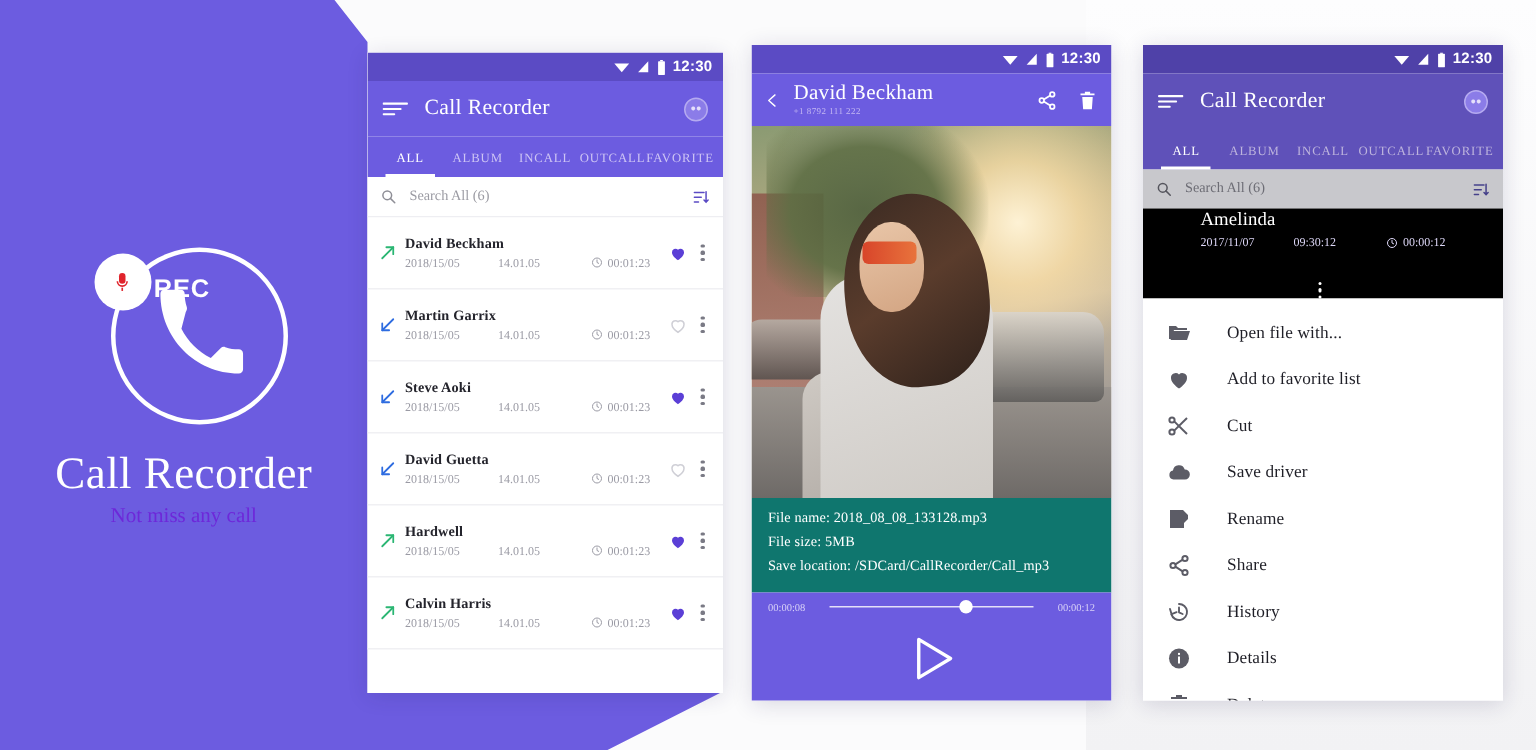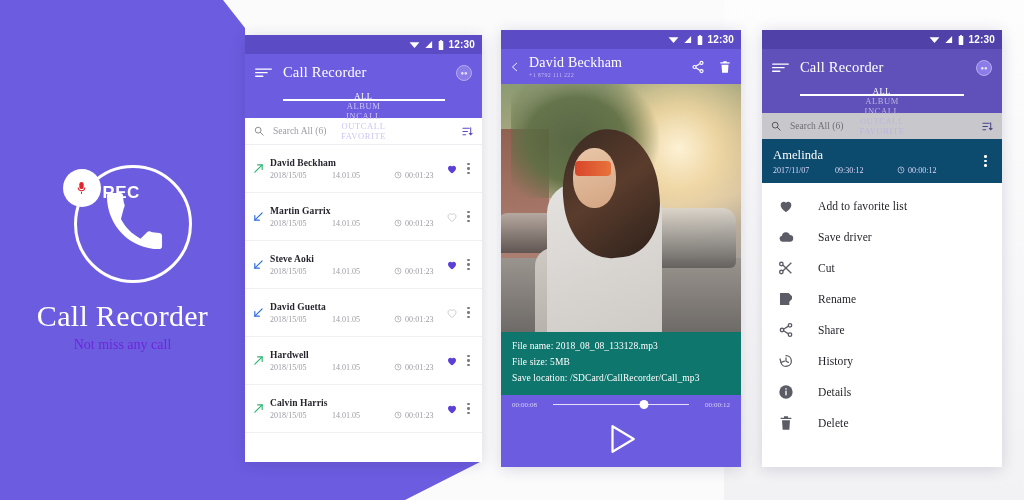--- a/index.html
+++ b/index.html
@@ -64,21 +64,21 @@
 
   .appbar{ height:37px; background:#6c5ce0; display:flex; align-items:center; padding:0 10px; }
   .appbar .ham{ width:17px; margin-right:11px; color:#fff; }
   .appbar .title{ color:#fff; font-size:14.5px; flex:1; letter-spacing:.2px; }
   .avatar{
     width:16px; height:16px; border-radius:50%; background:#8b7ce8;
     border:1px solid #b5aaf0; display:flex; align-items:center; justify-content:center;
     color:#e5e0fb; font-size:6px;
   }
 
-  .tabs{ height:27px; background:#6c5ce0; display:flex; align-items:stretch; padding:0 6px;flex-direction:column; }
+  .tabs{ height:27px; background:#6c5ce0; display:flex; align-items:stretch; padding:0 6px; }
   .tab{
     flex:1; display:flex; align-items:center; justify-content:center;
     font-size:8.5px; letter-spacing:.6px; color:#cdc4f4;
     font-family:"Liberation Serif",serif; position:relative;
   }
   .tab.active{ color:#ffffff; }
   .tab.active:after{
     content:""; position:absolute; left:14%; right:14%; bottom:0; height:2px; background:#fff;
   }
 
@@ -188,21 +188,21 @@
   
   #phone3 .appbar{ background:#5f51b9; }
   #phone3 .tabs{ background:#5f51b9; }
   #phone3 .tab{ color:#bdb4dd; }
   #phone3 .tab.active{ color:#fff; }
   #phone3 .searchrow{ background:#c8c8cc; border-bottom:none; }
   #phone3 .searchrow .s-text{ color:#6d6d75; }
   #phone3 .searchrow .s-ico{ color:#55555d; }
   #phone3 .searchrow .sort-ico{ color:#46418a; }
   .selrow{
-    height:44px; background:#0c4a6e; display:flex; align-items:center; padding:0 11px;
+    height:60px; background:#000000; display:flex; align-items:center; padding:0 11px;flex-direction:column;
   }
   .selrow .rname{ color:#fff; font-size:12.5px; font-weight:normal; margin-bottom:3px; }
   .selrow .rmeta{ color:#ded8f8; font-size:8px; }
   .selrow .clk{ color:#ded8f8; }
   .selrow .kebab i{ background:#fff; }
   .menu{ background:#fff; padding:7px 0 6px; }
   .mitem{ height:31px; display:flex; align-items:center; padding:0 16px; }
   .mitem .mi-ico{ width:16px; height:16px; color:#5c5c66; margin-right:24px; flex:0 0 16px; }
   .mitem .mi-lbl{ font-size:11.5px; color:#1f1f27; letter-spacing:.1px; }
 </style>
@@ -596,38 +596,44 @@
       <div class="kebab">
           <i></i>
           <i></i>
           <i></i>
         </div>
     </div>
 
     <div class="menu" id="ctx-menu">
   <div class="mitem">
     <svg class="mi-ico" viewBox="0 0 24 24" fill="currentColor">
+            <path d="M2 5h7l2 2h9v2H7l-3 9H2V5zm4.6 5H23l-3 9H3.6l3-9z"></path>
+          </svg>
+    <span class="mi-lbl">Open file with...</span>
+  </div>
+  <div class="mitem">
+    <svg class="mi-ico" viewBox="0 0 24 24" fill="currentColor">
             <path d="M12 21s-8-5.1-8-10.3A4.7 4.7 0 0 1 12 7a4.7 4.7 0 0 1 8 3.7C20 15.9 12 21 12 21z"></path>
           </svg>
     <span class="mi-lbl">Add to favorite list</span>
-  </div>
-  <div class="mitem">
-    <svg class="mi-ico" viewBox="0 0 24 24" fill="currentColor">
-            <path d="M6.5 19A4.5 4.5 0 0 1 6 10.1 6 6 0 0 1 17.7 9 4.5 4.5 0 0 1 18 19H6.5zM12 8l3.5 4h-2.3v4h-2.4v-4H8.5L12 8z"></path>
-          </svg>
-    <span class="mi-lbl">Save driver</span>
   </div>
   <div class="mitem">
     <svg class="mi-ico" viewBox="0 0 24 24" fill="none" stroke="currentColor" stroke-width="2">
             <circle cx="5" cy="18" r="2.6"></circle>
             <circle cx="5" cy="6" r="2.6"></circle>
             <line x1="20" y1="4" x2="7.2" y2="16.6"></line>
             <line x1="20" y1="20" x2="7.2" y2="7.4"></line>
           </svg>
     <span class="mi-lbl">Cut</span>
+  </div>
+  <div class="mitem">
+    <svg class="mi-ico" viewBox="0 0 24 24" fill="currentColor">
+            <path d="M6.5 19A4.5 4.5 0 0 1 6 10.1 6 6 0 0 1 17.7 9 4.5 4.5 0 0 1 18 19H6.5zM12 8l3.5 4h-2.3v4h-2.4v-4H8.5L12 8z"></path>
+          </svg>
+    <span class="mi-lbl">Save driver</span>
   </div>
   <div class="mitem">
     <svg class="mi-ico" viewBox="0 0 24 24" fill="currentColor">
             <path d="M3 3h13l5 5v4l-4 4v5H3V3zm9 11 6-6 2.5 2.5-6 6H12v-2.5z"></path>
           </svg>
     <span class="mi-lbl">Rename</span>
   </div>
   <div class="mitem">
     <svg class="mi-ico" viewBox="0 0 24 24" fill="none" stroke="currentColor" stroke-width="2">
             <circle cx="18" cy="5" r="2.6"></circle>

